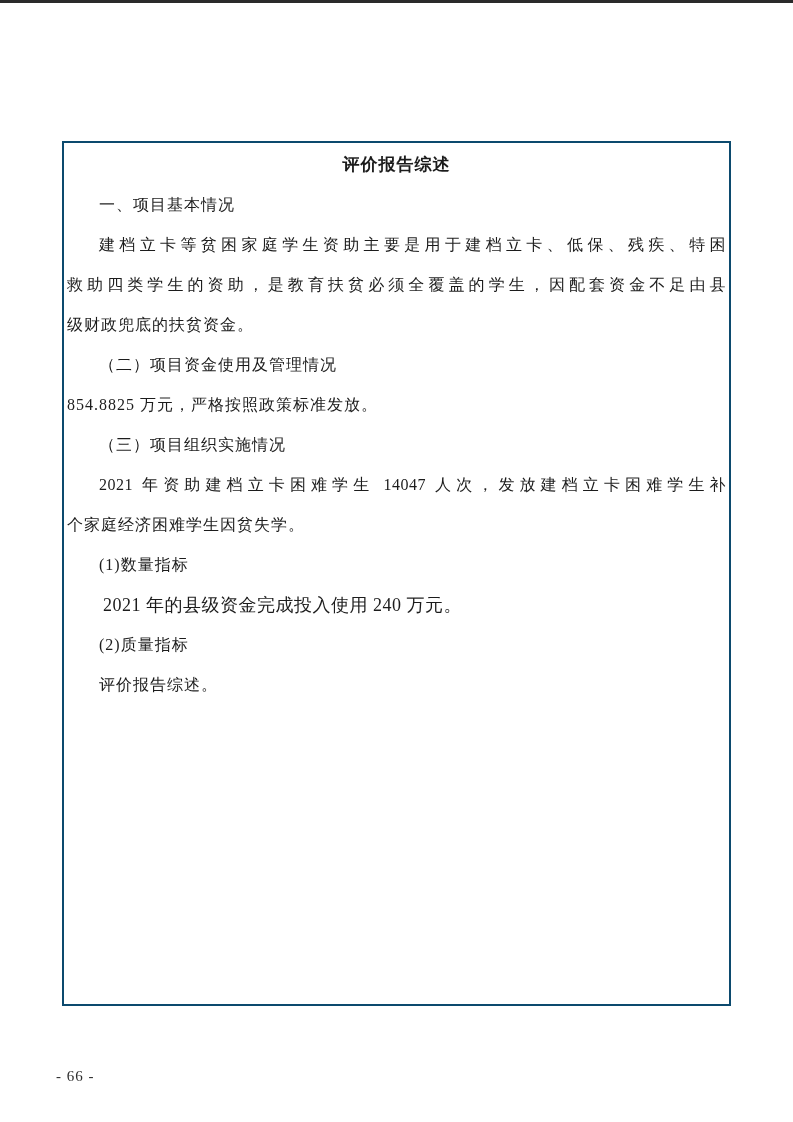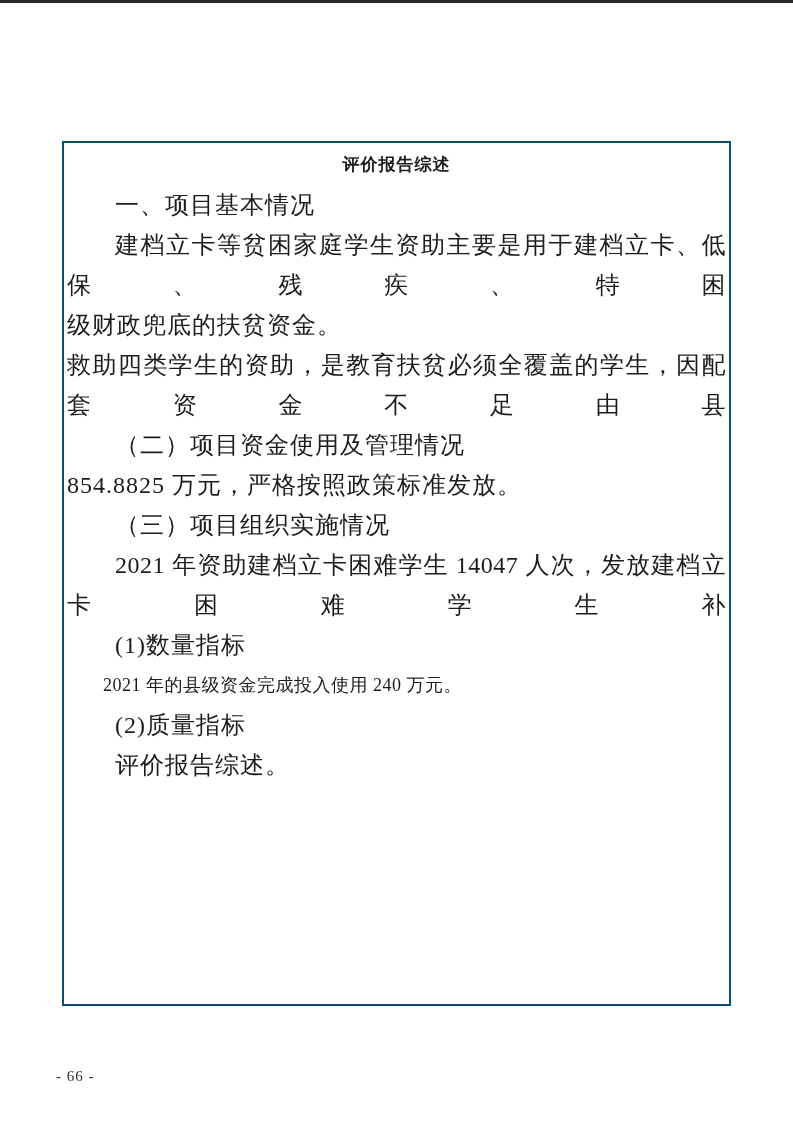--- a/index.html
+++ b/index.html
@@ -35,21 +35,21 @@
   }
   .doc-title {
     font-size: 17px;
     font-weight: bold;
     text-align: center;
     line-height: 40px;
     letter-spacing: 1px;
     white-space: nowrap;
   }
   .line {
-    font-size: 24px;
+    font-size: 16px;
     line-height: 40px;
     letter-spacing: 1px;
     white-space: nowrap;
   }
   .line.indent { text-indent: 2em; }
   .line.full {
     white-space: normal;
     letter-spacing: 0.5px;
     text-align: justify;
     text-align-last: justify;
@@ -75,30 +75,31 @@
 
   <div class="scan-edge-top"></div>
 
   <div class="doc-box">
 
     <div class="doc-title">评价报告综述</div>
 
     <div class="line indent">一、项目基本情况</div>
 
     <div class="line indent full">建档立卡等贫困家庭学生资助主要是用于建档立卡、低保、残疾、特困</div>
+    <div class="line full">救助四类学生的资助，是教育扶贫必须全覆盖的学生，因配套资金不足由县</div>
     <div class="line">级财政兜底的扶贫资金。</div>
-    <div class="line full">救助四类学生的资助，是教育扶贫必须全覆盖的学生，因配套资金不足由县</div>
 
     <div class="line indent">（二）项目资金使用及管理情况</div>
 
     <div class="line">854.8825 万元，严格按照政策标准发放。</div>
 
     <div class="line indent">（三）项目组织实施情况</div>
 
     <div class="line indent full">2021 年资助建档立卡困难学生 14047 人次，发放建档立卡困难学生补</div>
+    <div class="line">个家庭经济困难学生因贫失学。</div>
 
 
 
     <div class="line indent">(1)数量指标</div>
     <div class="line indent small">2021 年的县级资金完成投入使用 240 万元。</div>
 
     <div class="line indent">(2)质量指标</div>
     <div class="line indent">评价报告综述。</div>
 
   </div>

